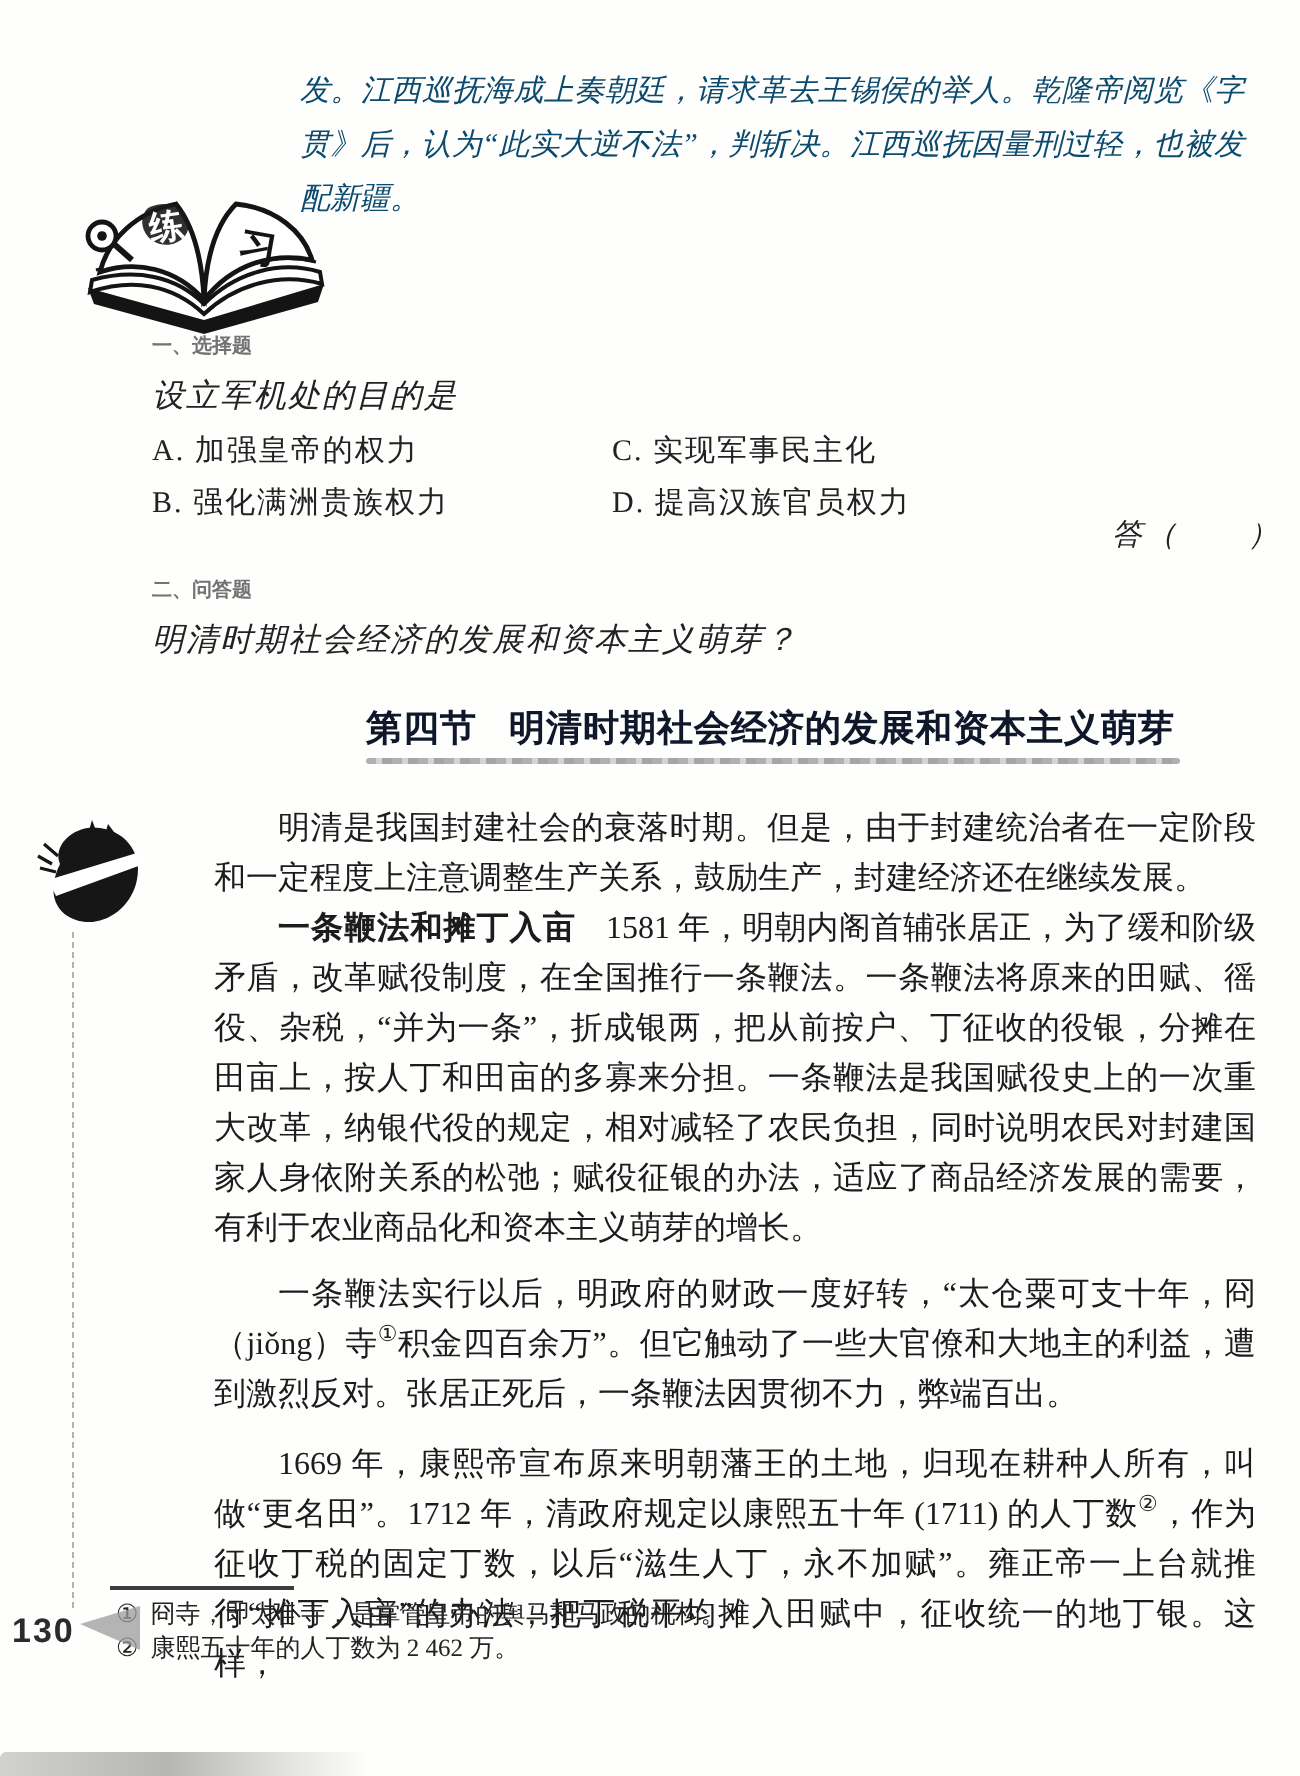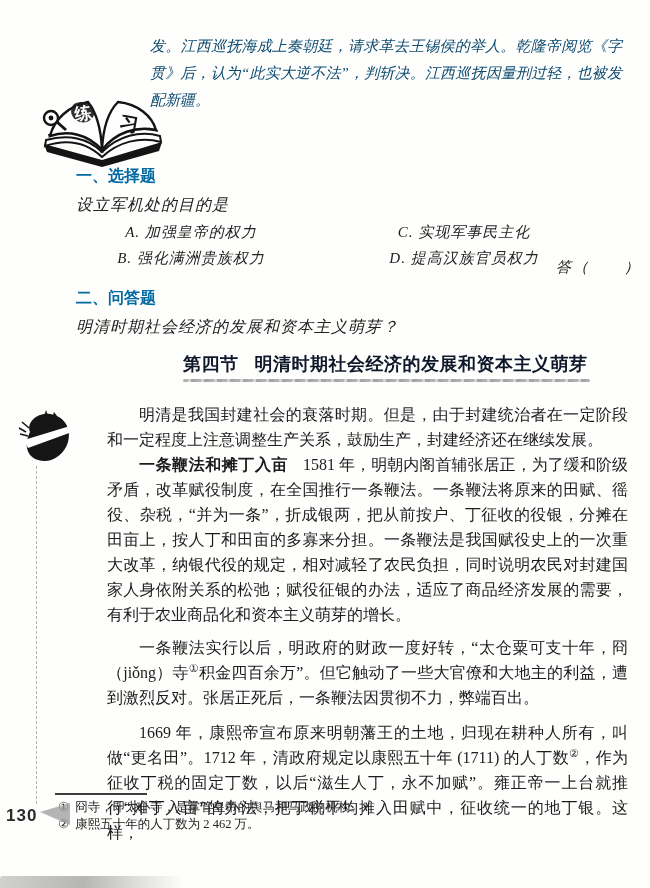--- a/index.html
+++ b/index.html
@@ -18,29 +18,29 @@
     font-style:italic;
     text-align:justify;
     color:#0c4a6e;
   }
   
   .practice-icon{position:absolute;left:34px;top:90px;width:136px;height:80px;}
   
   .exercise{position:absolute;left:76px;top:166px;width:546px;}
   .ex-heading{
     font-family:"Liberation Sans", sans-serif;
-    font-weight:bold;font-size:16px;color:#0369a1;
+    font-weight:bold;font-size:10px;color:#737373;
     margin:0 0 8px 0;
   }
   .ex-q{
     font-size:16px;font-style:italic;margin:0 0 7px 0;color:#222;
     letter-spacing:1px;
   }
   .opt-grid{display:grid;grid-template-columns:230px auto;row-gap:7px;margin:2px 0 0 0;}
-  .opt{font-size:15px;font-style:italic;color:#222;letter-spacing:1px;text-align:center;}
+  .opt{font-size:15px;color:#222;letter-spacing:1px;}
   .answer-blank{
     position:absolute;left:556px;top:258px;
     font-size:15px;font-style:italic;color:#222;letter-spacing:2px;
   }
   .exercise2{position:absolute;left:76px;top:288px;width:546px;}
   
   .section-header{
     position:absolute;left:183px;top:352px;
     font-family:"Liberation Sans", sans-serif;
     font-weight:bold;font-size:18px;color:#0f172a;

